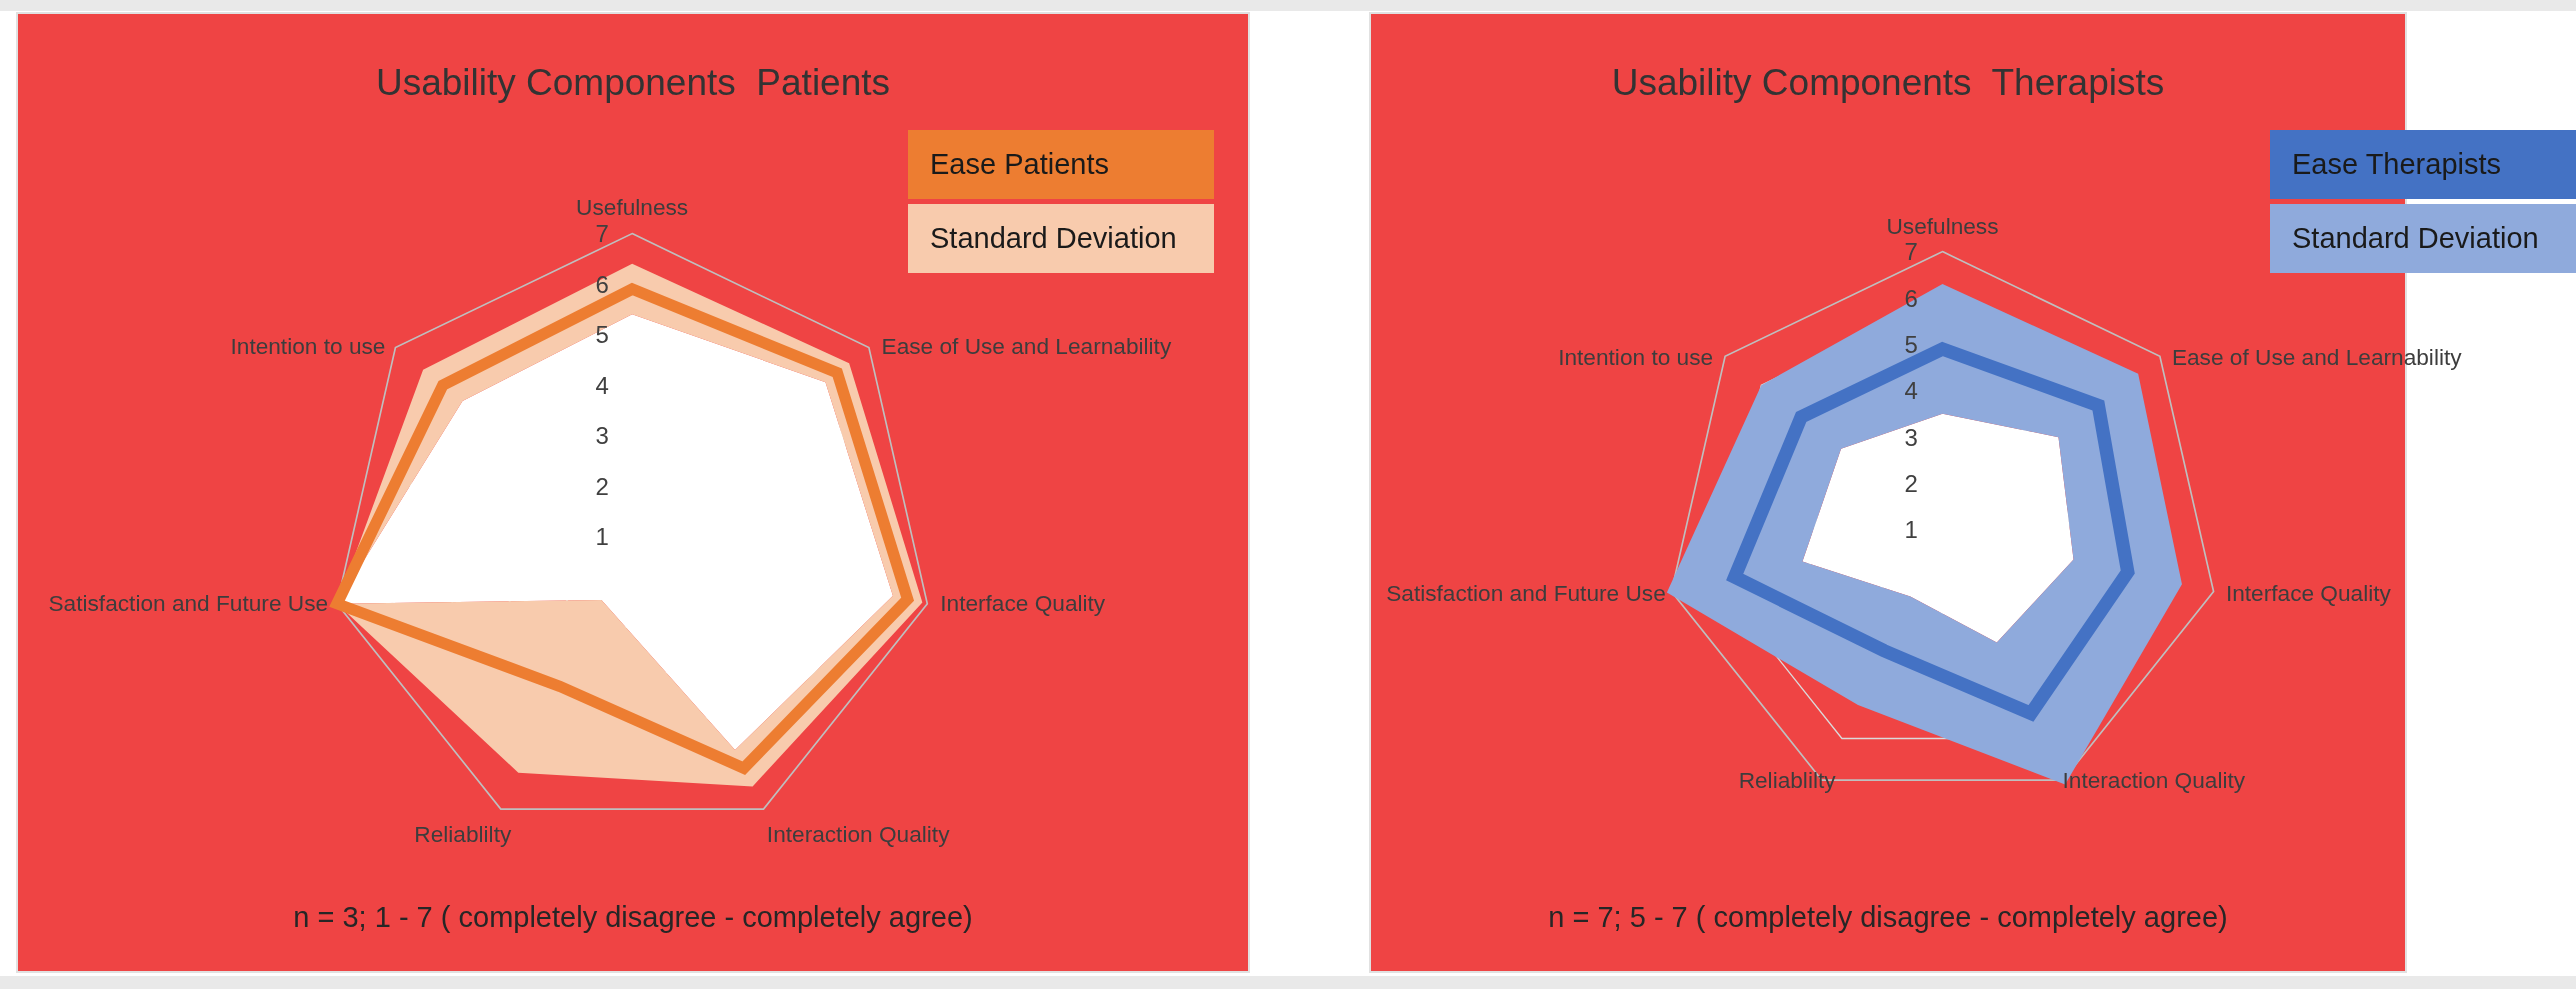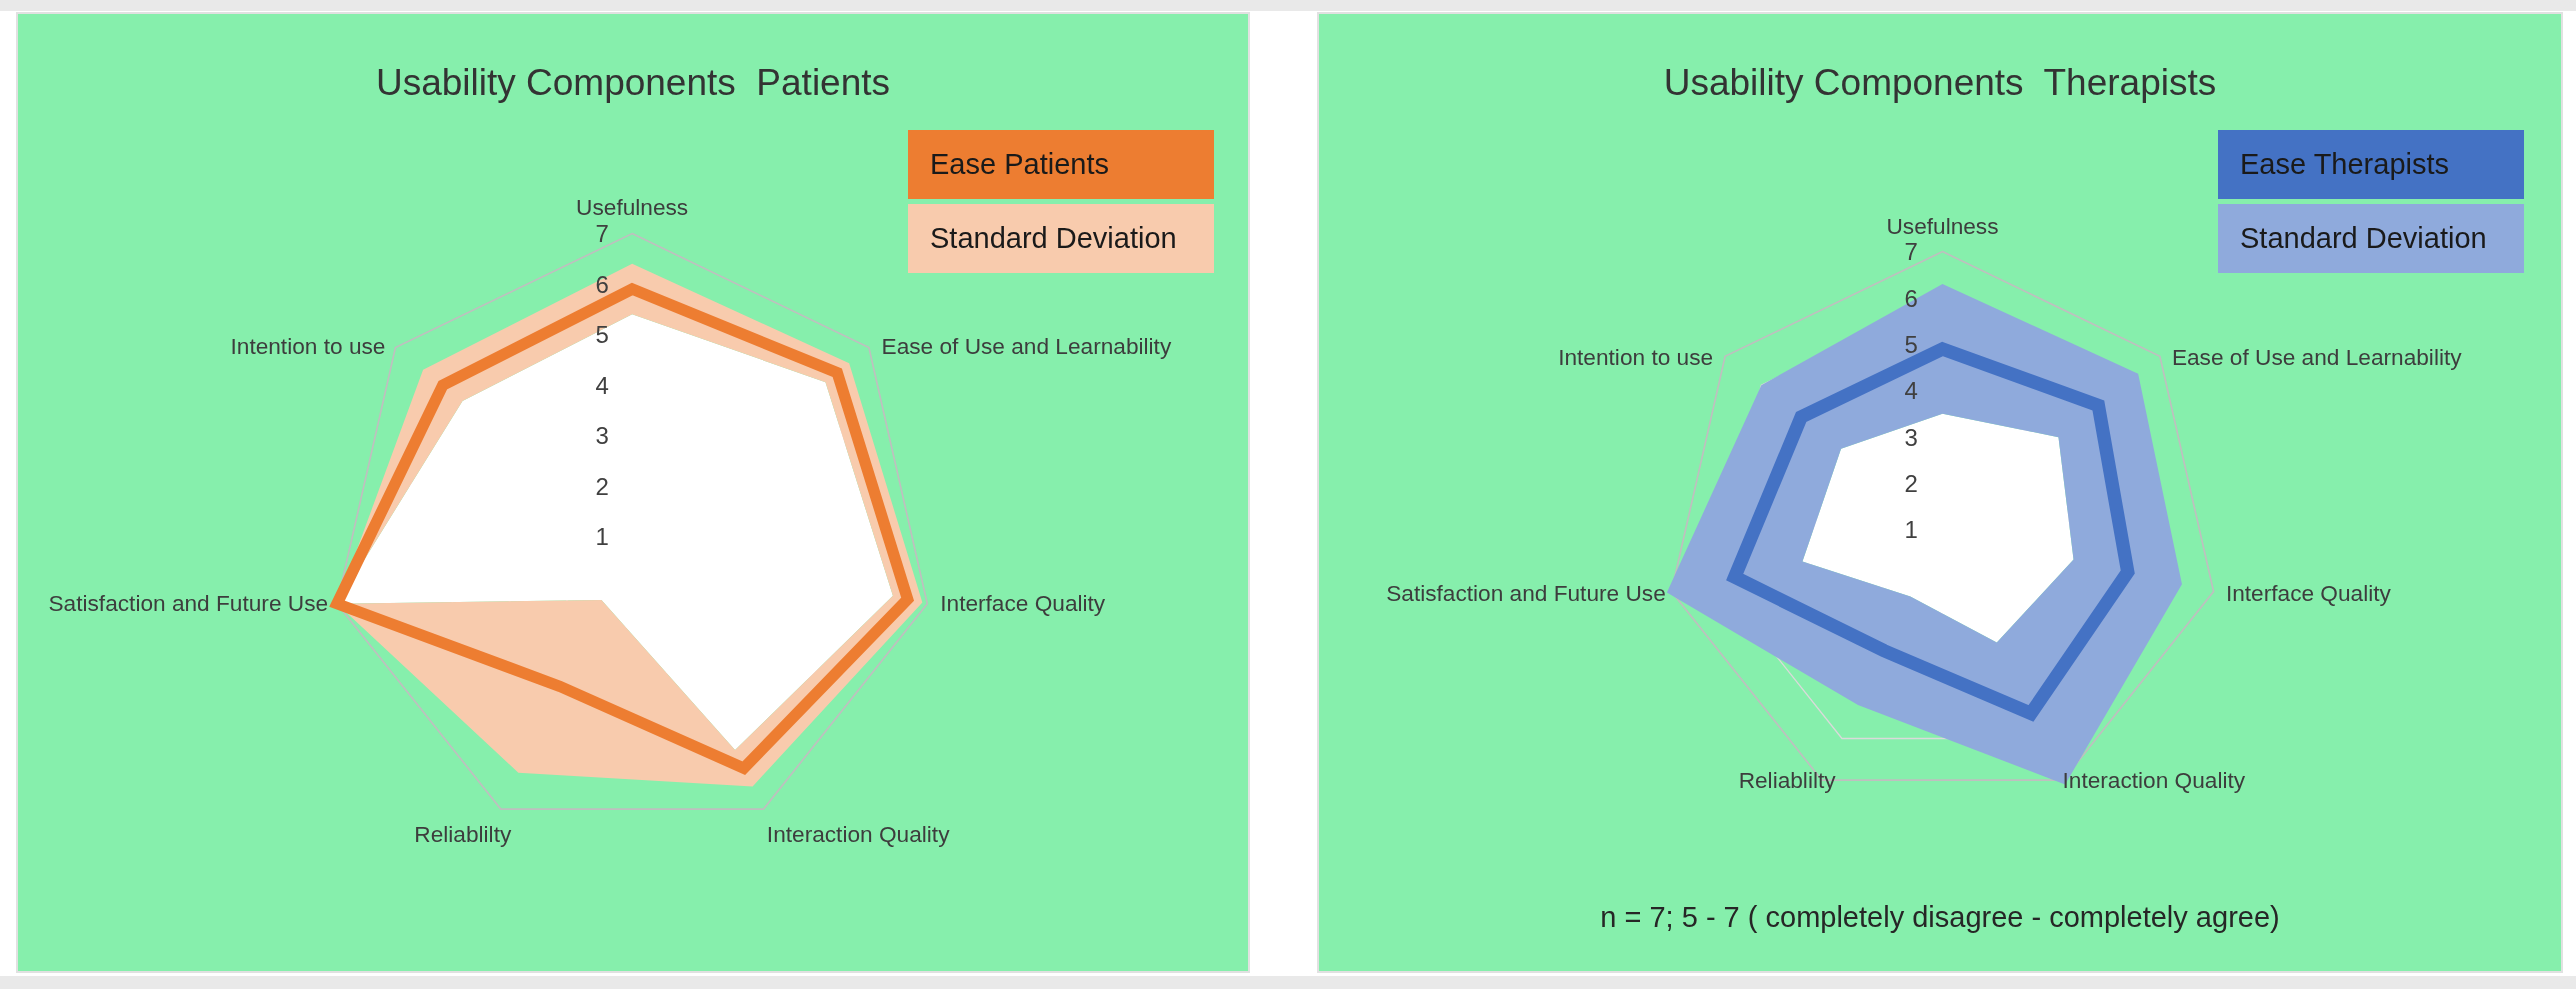--- a/index.html
+++ b/index.html
@@ -1,24 +1,24 @@
 <!DOCTYPE html>
 <html style="font-size:10.7px"><head>
 <meta charset="utf-8">
 <style>
   html,body{margin:0;padding:0;background:#ffffff;}
   body{width:2576px;height:990px;position:relative;overflow:hidden;
        font-family:"Liberation Sans", sans-serif;}
   .strip{position:absolute;left:0;width:2576px;background:#e9e9e9;}
   #strip-top{top:0;height:10.7px;}
   #strip-bottom{top:976px;height:14px;}
-  .panel{position:absolute;top:12px;height:961px;background:#86efac;
+  .panel{position:absolute;top:12px;height:961px;background:#ef4444;
          border:2px solid #e1e1e1;box-sizing:border-box;z-index:1;}
   #panel-patients{left:16px;width:1234px;}
-  #panel-therapists{left:1317px;width:1246px;}
+  #panel-therapists{left:1369px;width:1038px;}
   .chart-title{position:absolute;top:48px;left:0;width:100%;text-align:center;
                font-size:37px;color:#333333;white-space:pre;z-index:3;}
   .caption{position:absolute;top:887px;left:0;width:100%;text-align:center;
            font-size:29px;color:#262626;white-space:pre;z-index:3;}
   .legend{position:absolute;top:116px;width:306px;z-index:3;}
   #panel-patients .legend{left:890px;}
   #panel-therapists .legend{left:899px;}
   .legend-box{width:306px;height:69px;margin-bottom:5.3px;display:flex;
               align-items:center;box-sizing:border-box;padding-left:22px;}
   .legend-box span{font-size:29px;color:#1a1a1a;white-space:pre;}
@@ -33,20 +33,21 @@
 <div id="panel-patients" class="panel">
   <div class="chart-title">Usability Components  Patients</div>
   <div class="legend">
     <div class="legend-box" style="background-color: rgb(237, 125, 49);">
       <span>Ease Patients</span>
     </div>
     <div class="legend-box" style="background-color: rgb(248, 203, 173);">
       <span>Standard Deviation</span>
     </div>
   </div>
+  <div class="caption">n = 3; 1 - 7 ( completely disagree - completely agree)</div>
 </div>
 
 <div id="panel-therapists" class="panel">
   <div class="chart-title">Usability Components  Therapists</div>
   <div class="legend">
     <div class="legend-box" style="background-color: rgb(68, 114, 196);">
       <span>Ease Therapists</span>
     </div>
     <div class="legend-box" style="background-color: rgb(143, 170, 220);">
       <span>Standard Deviation</span>

